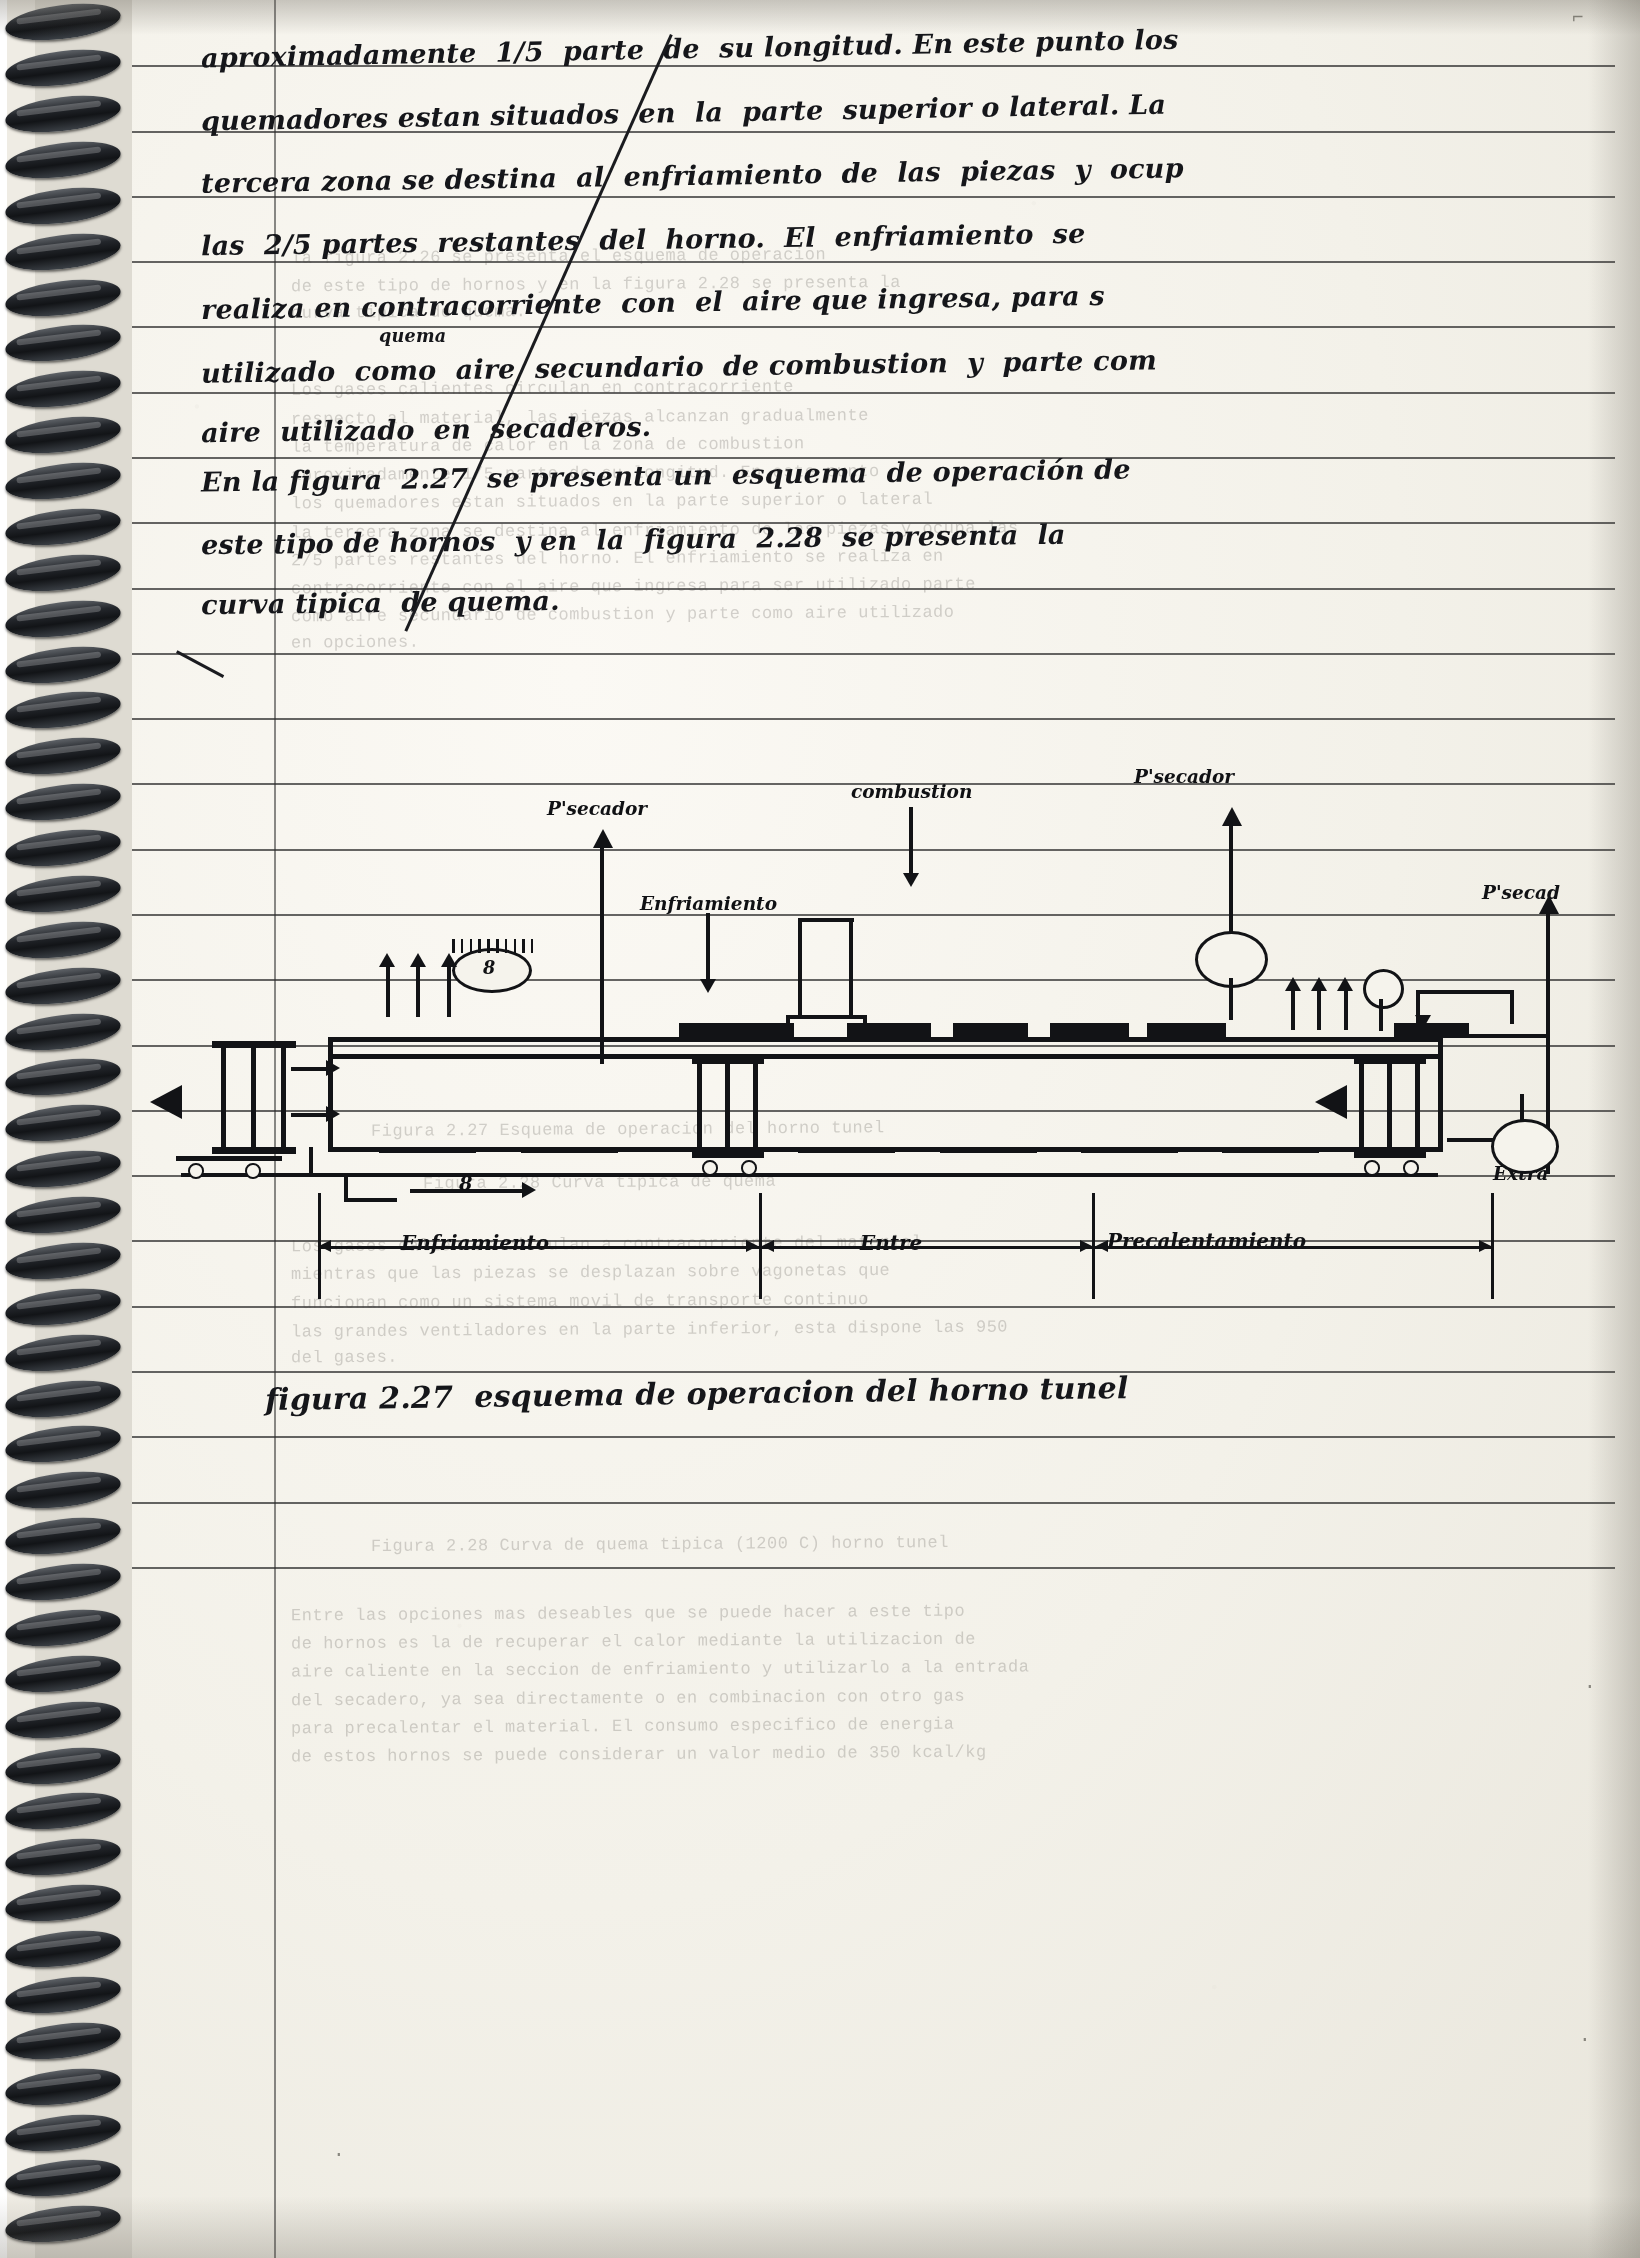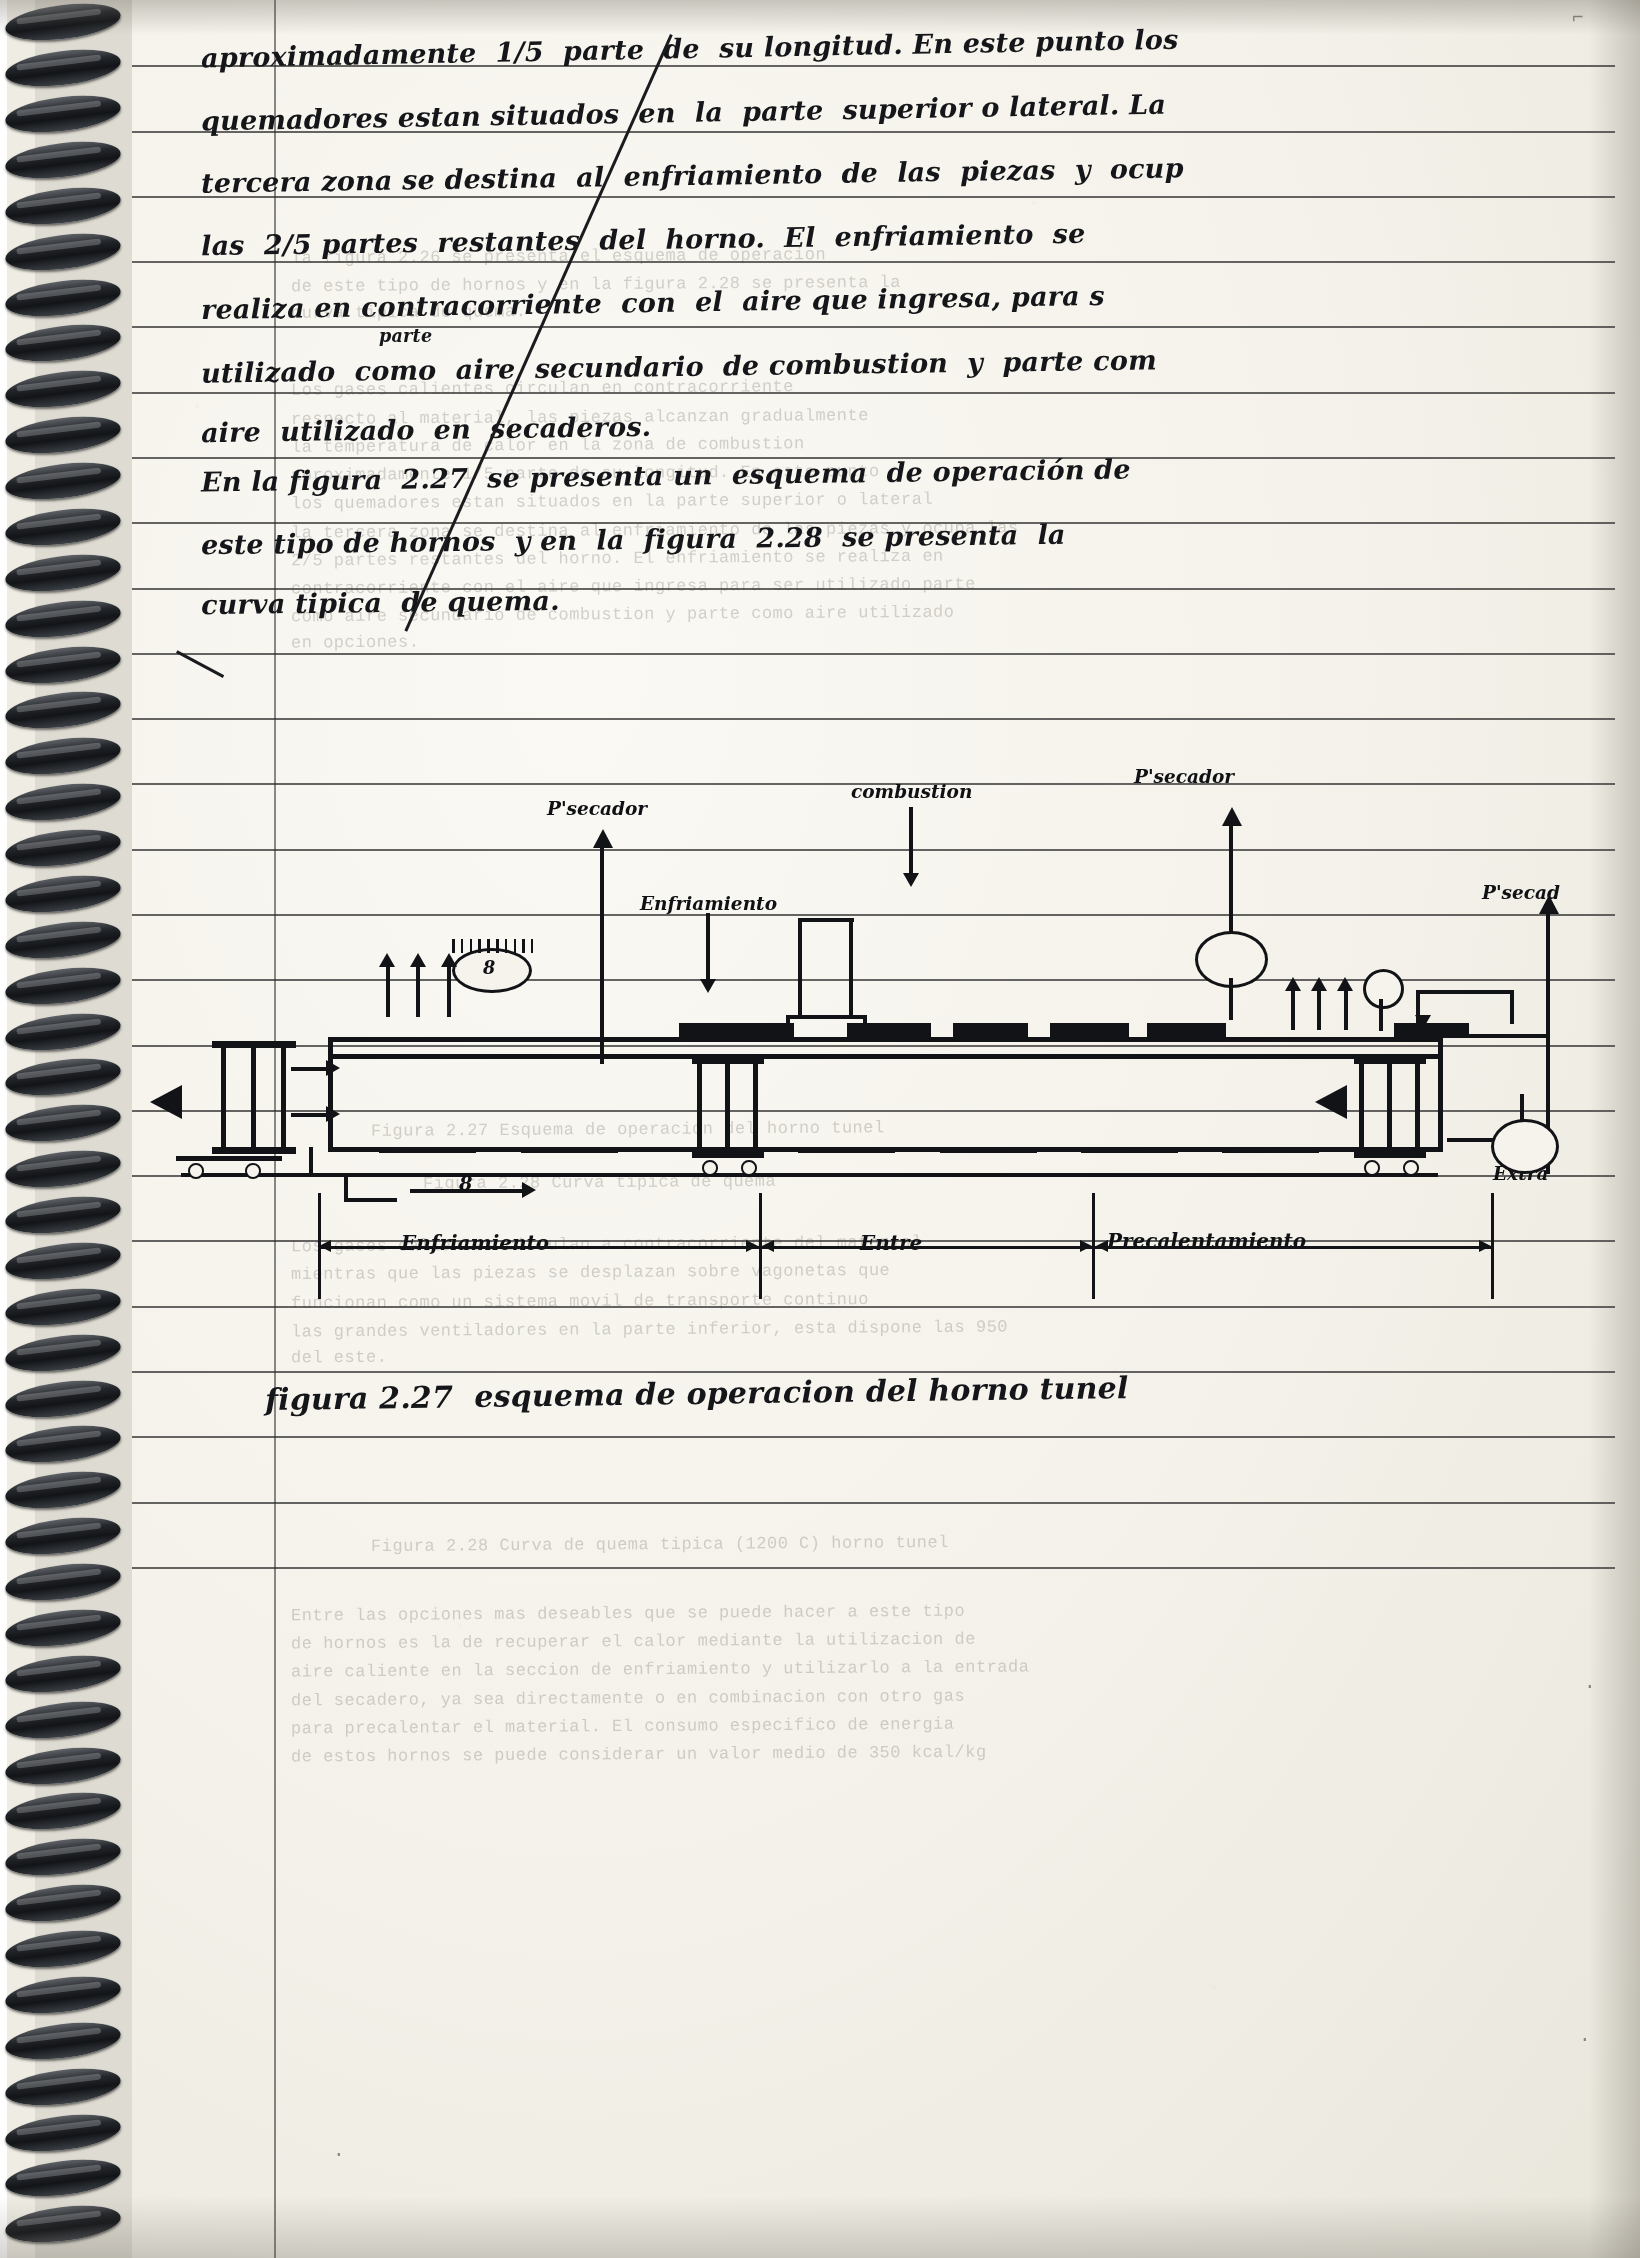--- a/index.html
+++ b/index.html
@@ -294,42 +294,42 @@
     <div class="ghost" style="left:291px; top:549px;">2/5 partes restantes del horno. El enfriamiento se realiza en</div>
     <div class="ghost" style="left:291px; top:577px;">contracorriente con el aire que ingresa para ser utilizado parte</div>
     <div class="ghost" style="left:291px; top:605px;">como aire secundario de combustion y parte como aire utilizado</div>
     <div class="ghost" style="left:291px; top:633px;">en opciones.</div>
     <div class="ghost" style="left:371px; top:1120px;">Figura 2.27 Esquema de operacion del horno tunel</div>
     <div class="ghost" style="left:423px; top:1173px;">Figura 2.28 Curva tipica de quema</div>
     <div class="ghost" style="left:291px; top:1235px;">Los gases calientes circulan a contracorriente del material</div>
     <div class="ghost" style="left:291px; top:1263px;">mientras que las piezas se desplazan sobre vagonetas que</div>
     <div class="ghost" style="left:291px; top:1292px;">funcionan como un sistema movil de transporte continuo</div>
     <div class="ghost" style="left:291px; top:1320px;">las grandes ventiladores en la parte inferior, esta dispone las 950</div>
-    <div class="ghost" style="left:291px; top:1348px;">del este.</div>
+    <div class="ghost" style="left:291px; top:1348px;">del gases.</div>
     <div class="ghost" style="left:371px; top:1535px;">Figura 2.28 Curva de quema tipica (1200 C) horno tunel</div>
     <div class="ghost" style="left:291px; top:1604px;">Entre las opciones mas deseables que se puede hacer a este tipo</div>
     <div class="ghost" style="left:291px; top:1632px;">de hornos es la de recuperar el calor mediante la utilizacion de</div>
     <div class="ghost" style="left:291px; top:1660px;">aire caliente en la seccion de enfriamiento y utilizarlo a la entrada</div>
     <div class="ghost" style="left:291px; top:1689px;">del secadero, ya sea directamente o en combinacion con otro gas</div>
     <div class="ghost" style="left:291px; top:1717px;">para precalentar el material. El consumo especifico de energia</div>
     <div class="ghost" style="left:291px; top:1745px;">de estos hornos se puede considerar un valor medio de 350 kcal/kg</div>
   </div>
 
   <div>
     <div class="hand hand-line" style="left:201px; top:35px; transform:rotate(-1.1deg);">aproximadamente  1/5  parte  de  su longitud. En este punto los</div>
     <div class="hand hand-line" style="left:201px; top:99px; transform:rotate(-1.0deg);">quemadores estan situados  en  la  parte  superior o lateral. La</div>
     <div class="hand hand-line" style="left:201px; top:162px; transform:rotate(-0.9deg);">tercera zona se destina  al  enfriamiento  de  las  piezas  y  ocup</div>
     <div class="hand hand-line" style="left:201px; top:226px; transform:rotate(-0.8deg);">las  2/5 partes  restantes  del  horno.  El  enfriamiento  se</div>
     <div class="hand hand-line" style="left:201px; top:289px; transform:rotate(-0.9deg);">realiza en contracorriente  con  el  aire que ingresa, para s</div>
     <div class="hand hand-line" style="left:201px; top:353px; transform:rotate(-0.8deg);">utilizado  como  aire  secundario  de combustion  y  parte com</div>
     <div class="hand hand-line" style="left:201px; top:416px; transform:rotate(-0.8deg);">aire  utilizado  en  secaderos.</div>
     <div class="hand hand-line" style="left:201px; top:462px; transform:rotate(-0.8deg);">En la figura  2.27  se presenta un  esquema  de operación de</div>
     <div class="hand hand-line" style="left:201px; top:526px; transform:rotate(-0.7deg);">este tipo de hornos  y en  la  figura  2.28  se presenta  la</div>
     <div class="hand hand-line" style="left:201px; top:589px; transform:rotate(-0.7deg);">curva tipica  de quema.</div>
-    <div class="hand hand-small" style="left:379px; top:325px;">parte</div>
+    <div class="hand hand-small" style="left:379px; top:325px;">quema</div>
   </div>
 
   <div class="strike-diagonal" style="left:670px; top:34px; width:2.6px; height:653px; transform: rotate(24deg);"></div>
   <div class="strike-diagonal" style="left:176px; top:653px; width:2.6px; height:53px; transform: rotate(-62deg);"></div>
 
   <div class="dg" style="left:0; top:0; width:1641px; height:1517px;">
 
     <div class="hand-lbl" style="position:absolute; left:547px; top:798px;">P'secador</div>
     <div class="hand-lbl" style="position:absolute; left:851px; top:781px;">combustion</div>
     <div class="hand-lbl" style="position:absolute; left:1134px; top:766px;">P'secador</div>

